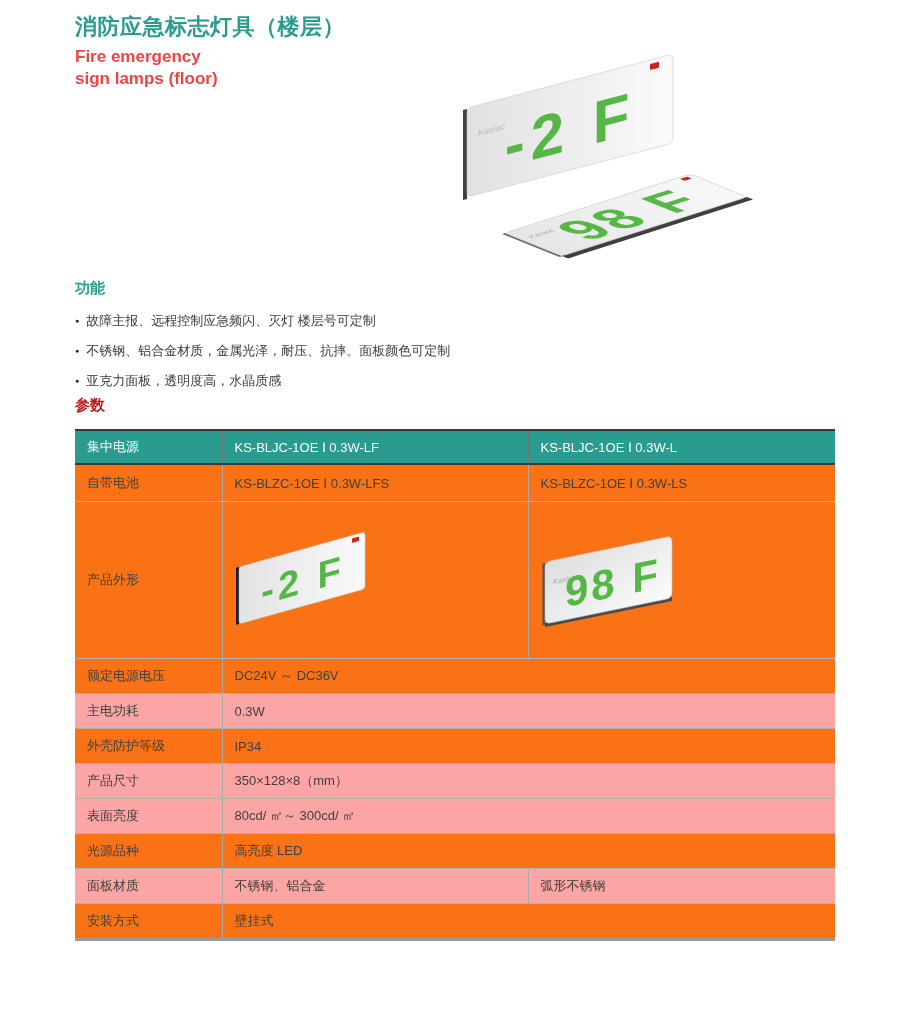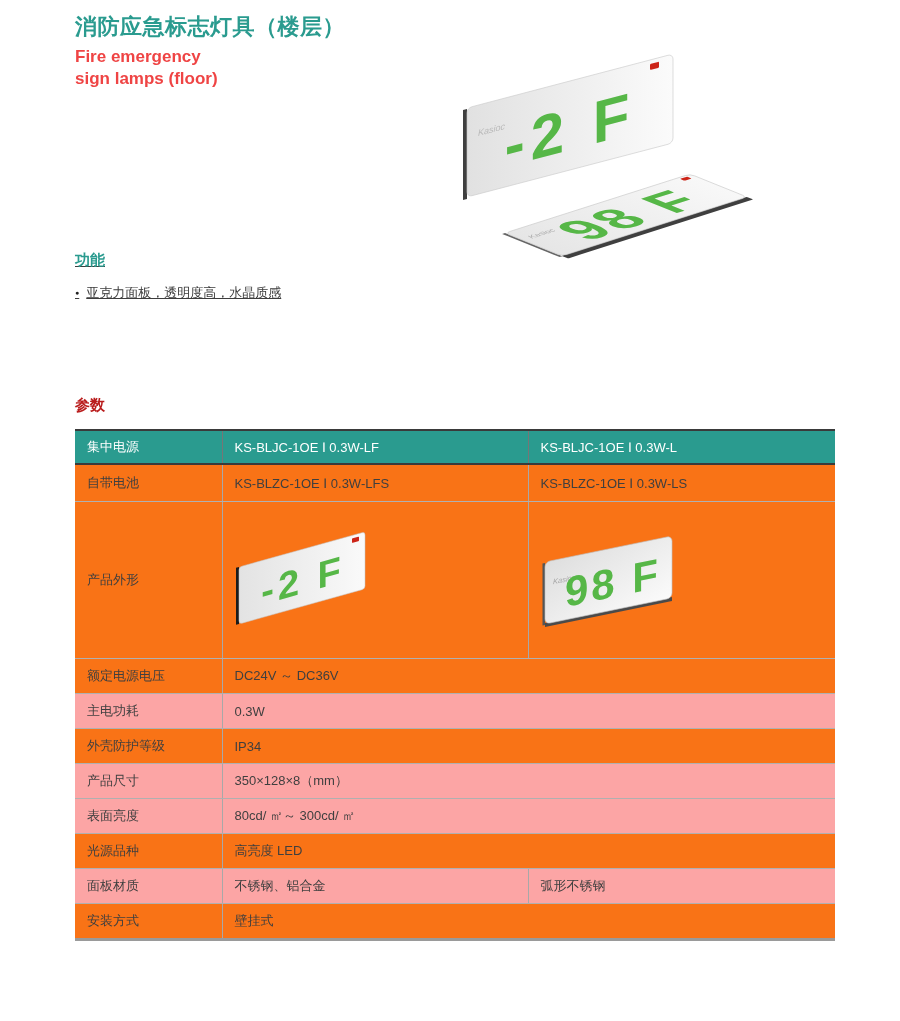--- a/index.html
+++ b/index.html
@@ -10,21 +10,21 @@
   .title {
     position:absolute; left:75px; top:12px; margin:0;
     font-size:22px; font-weight:bold; color:#2a9b8f; letter-spacing:0.5px;
   }
   .subtitle {
     position:absolute; left:75px; top:46px;
     font-size:17px; font-weight:bold; color:#ef4444; line-height:1.28;
   }
   .hero { position:absolute; left:440px; top:30px; width:340px; height:250px; }
 
-  .features { position:absolute; left:75px; top:251px; width:390px;text-decoration:underline; }
+  .features { position:absolute; left:75px; top:279px; width:390px; }
   .features h2 { margin:0 0 14px 0; font-size:15px; font-weight:bold; color:#2a9b8f; }
   .features ul { list-style:none; margin:0; padding:0; font-size:13px; color:#3a3a3a; }
   .features li { margin-bottom:12px; white-space:nowrap; }
   .features li::before { content:"●"; font-size:7px; vertical-align:2px; margin-right:7px; color:#222222; }
 
   .specs { position:absolute; left:75px; top:396px; width:760px; }
   .specs h2 { margin:0 0 14px 0; font-size:15px; font-weight:bold; color:#b91c1c; }
 
   table.spec-table {
     width:760px; table-layout:fixed; border-collapse:collapse;
@@ -89,20 +89,22 @@
       <rect x="0" y="0" width="194" height="61.5" rx="5" fill="url(#gB)" stroke="#c9c9c9" stroke-width="0.6"></rect>
       <text class="brand-text" x="8" y="21" font-size="8.5" fill="#adadad">Kasioc</text>
       <text class="sign-text" x="100" y="52" font-size="56" text-anchor="middle" letter-spacing="4">98 F</text>
       <rect x="181" y="2.5" width="7.5" height="5" rx="1" fill="#cc2418"></rect>
     </g>
   </svg>
 
   <section class="features">
     <h2>功能</h2>
     <ul>
+      <li>故障主报、远程控制应急频闪、灭灯 楼层号可定制</li>
+      <li>不锈钢、铝合金材质，金属光泽，耐压、抗摔。面板颜色可定制</li>
       <li>亚克力面板，透明度高，水晶质感</li>
     </ul>
   </section>
 
   <section class="specs">
     <h2>参数</h2>
     <table class="spec-table">
       <colgroup>
           <col style="width:147px">
           <col style="width:306px">

